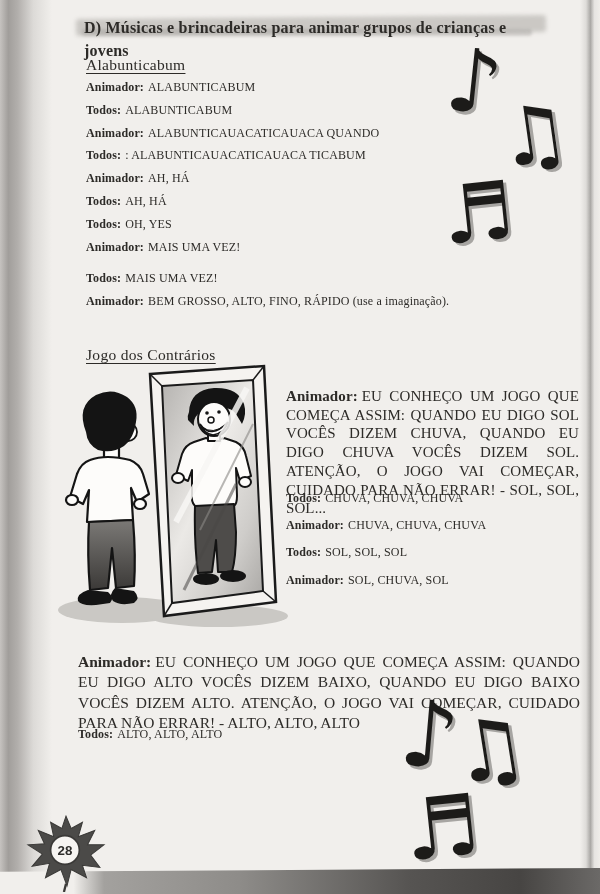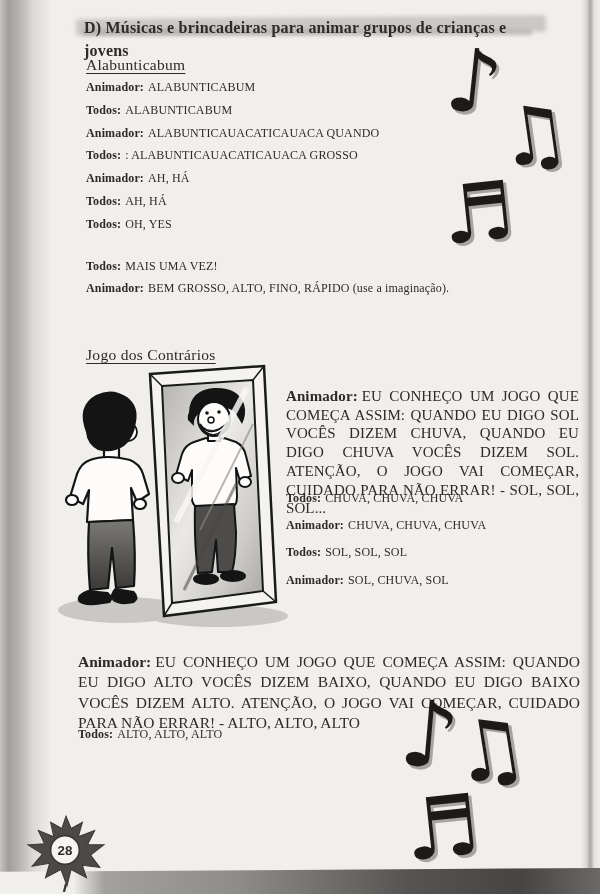--- a/index.html
+++ b/index.html
@@ -22,21 +22,21 @@
   .hdr .hl{position:absolute;left:-8px;right:-4px;top:1px;height:17px;background:#97948f;
     opacity:.42;filter:blur(2px);transform:rotate(-.5deg);border-radius:3px;}
   .hdr .hl2{position:absolute;left:-2px;right:10px;top:13px;height:7px;background:#8a8783;
     opacity:.30;filter:blur(1.5px);border-radius:3px;}
   .hdr .t{position:relative;z-index:1;}
   
   .sec-title{position:absolute;font-size:15.5px;letter-spacing:.3px;
     text-decoration:underline;text-underline-offset:3px;}
   .dlg{position:absolute;font-size:12px;letter-spacing:.15px;}
   .dlg .line{height:22.8px;white-space:nowrap;}
-  .dlg .line.gap{margin-top:19px;}
+  .dlg .line.gap{margin-top:9px;}
   .dlg b,.para b{font-weight:700;margin-right:4px;}
   .para{position:absolute;text-align:justify;}
   .para.col{left:286px;top:372px;width:293px;font-size:15px;line-height:18.7px;letter-spacing:.1px;}
   .para.wide{left:78px;top:636px;width:502px;font-size:15.5px;line-height:20.5px;}
   .dlg.jogo .line{height:27.2px;}
   .dlg.lows .line{height:30px;}
   
   .note{position:absolute;font-family:"DejaVu Sans",sans-serif;color:#1c1b19;line-height:1;
     z-index:2;text-shadow:3px 3px 0 #a7a5a2;}
   
@@ -58,24 +58,25 @@
     <span class="hl2"></span>
     <span class="t">D) Músicas e brincadeiras para animar grupos de crianças e jovens</span>
   </div>
 
   <div class="sec-title" style="left:86px;top:56px;">Alabunticabum</div>
 
   <div class="dlg" style="left:86px;top:80px;">
     <div class="line"><b>Animador:</b><span>ALABUNTICABUM</span></div>
     <div class="line"><b>Todos:</b><span>ALABUNTICABUM</span></div>
     <div class="line"><b>Animador:</b><span>ALABUNTICAUACATICAUACA QUANDO</span></div>
-    <div class="line"><b>Todos:</b><span>: ALABUNTICAUACATICAUACA GROSSO</span></div>
+    <div class="line"><b>Todos:</b><span>: ALABUNTICAUACATICAUACA TICABUM</span></div>
     <div class="line"><b>Animador:</b><span>AH, HÁ</span></div>
     <div class="line"><b>Todos:</b><span>AH, HÁ</span></div>
     <div class="line"><b>Todos:</b><span>OH, YES</span></div>
+    <div class="line"><b>Animador:</b><span>MAIS UMA VEZ!</span></div>
     <div class="line gap"><b>Todos:</b><span>MAIS UMA VEZ!</span></div>
     <div class="line"><b>Animador:</b><span>BEM GROSSO, ALTO, FINO, RÁPIDO (use a imaginação).</span></div>
   </div>
 
   <div class="sec-title" style="left:86px;top:346px;">Jogo dos Contrários</div>
 
   <svg class="illus" width="240" height="268" viewBox="0 0 240 268" aria-hidden="true">
     <defs>
       <linearGradient id="mg" x1="0" y1="0" x2="1" y2="1">
         <stop offset="0" stop-color="#b5b3b0"></stop>

